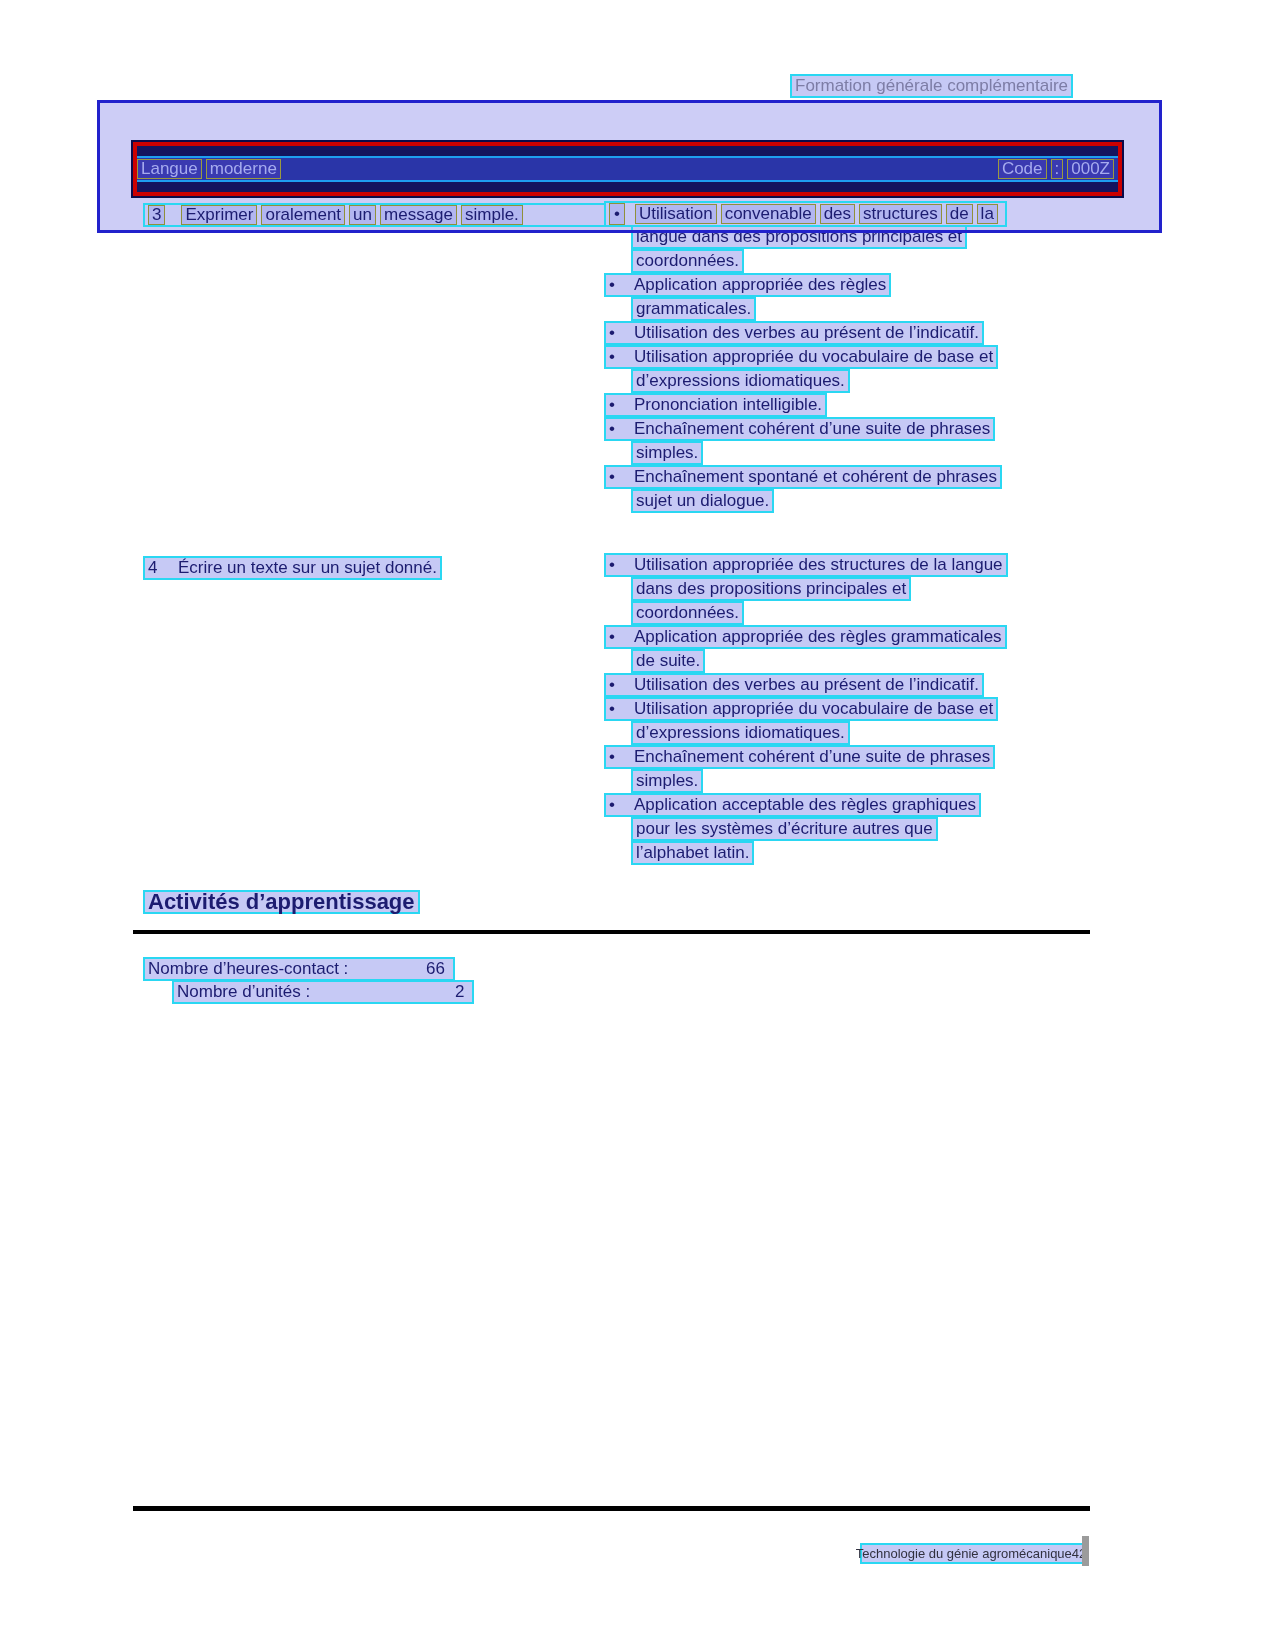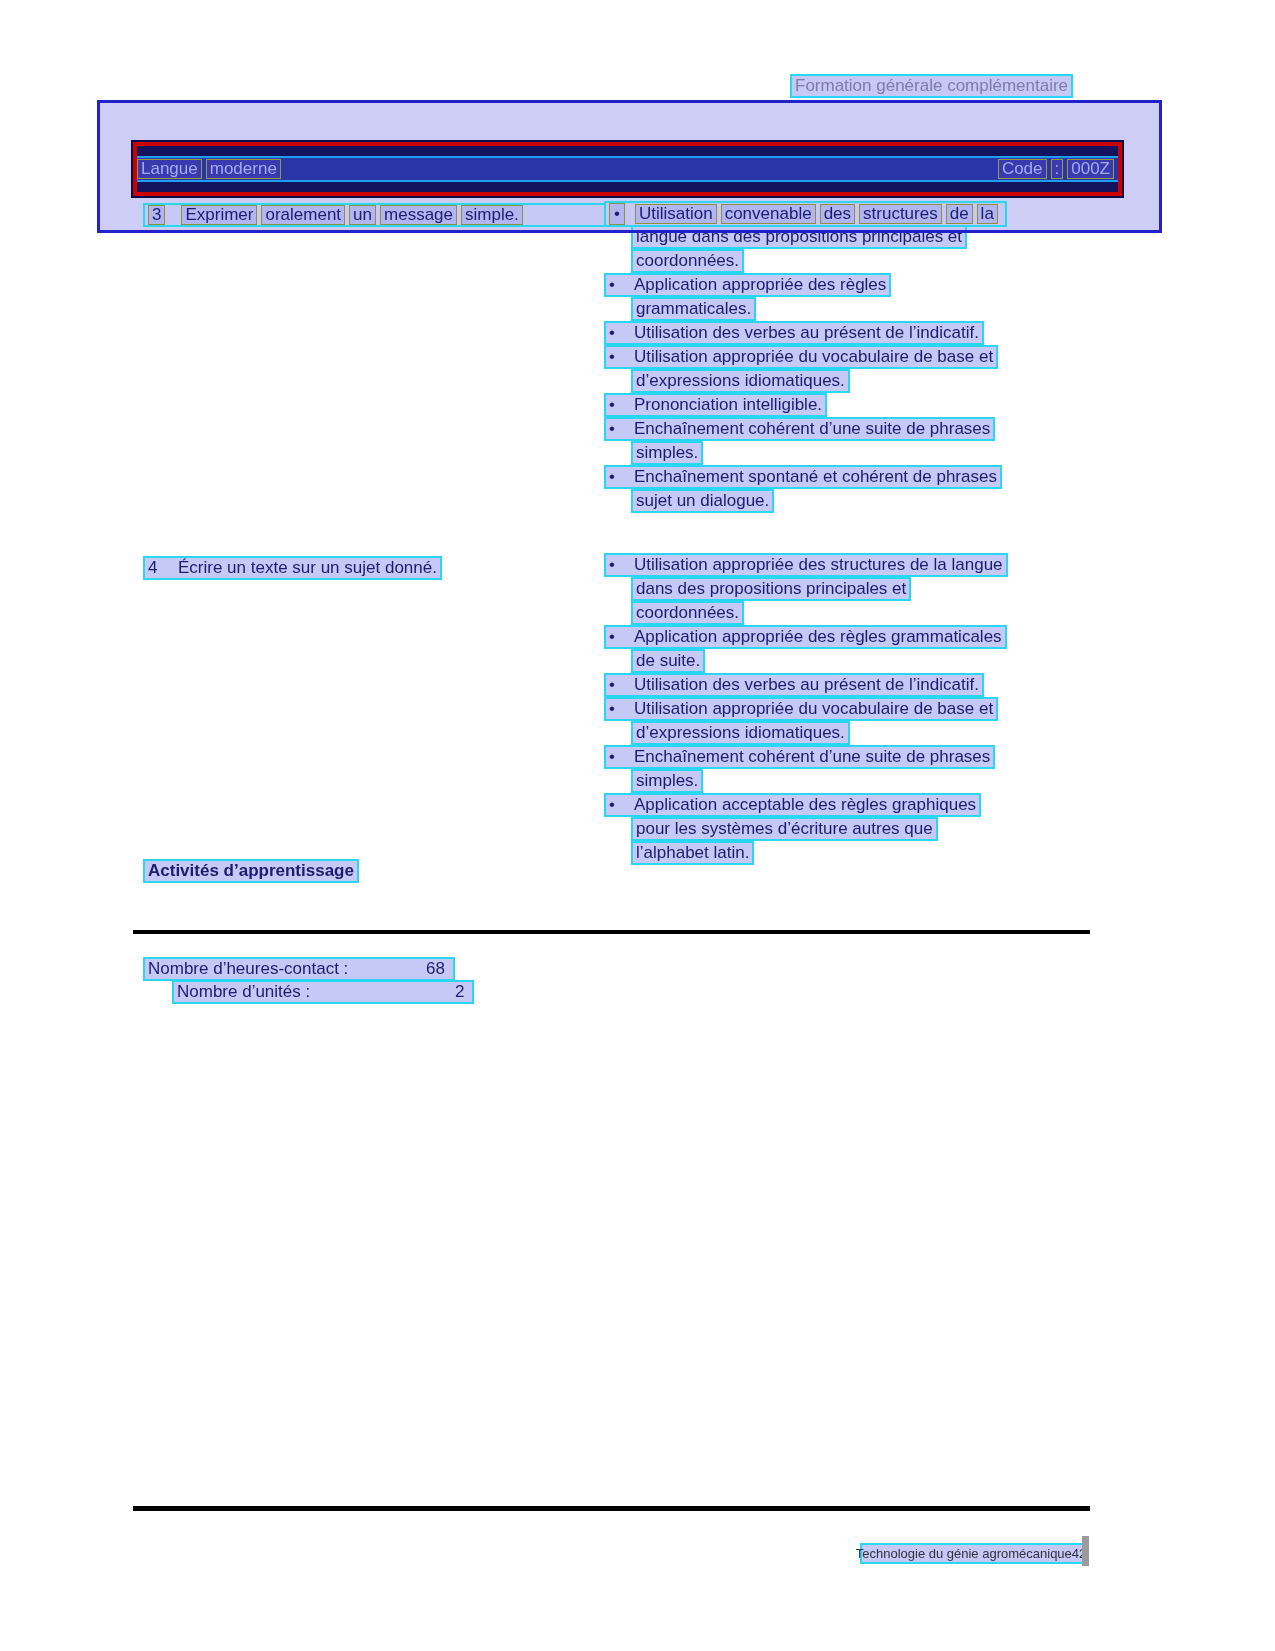--- a/index.html
+++ b/index.html
@@ -38,21 +38,21 @@
   .num4{display:inline-block;width:30px;}
   .crit{position:absolute;left:604px;width:480px;z-index:3;}
   .list3{top:201px;}
   .list4{top:553px;}
   .crit-line{height:24px;white-space:nowrap;}
   .crit-line.cont{padding-left:27px;}
   .bullet{display:inline-block;width:25px;}
   .bullet::before{content:"\2022";}
   .bullet.wb{width:auto;background:var(--word-fill);border:1px solid var(--word-border);
              padding:0 4px;margin-right:10px;}
-  .heading{position:absolute;left:143px;top:859px;font-weight:bold;font-size:17px;z-index:2;}
+  .heading{position:absolute;left:143px;top:890px;font-weight:bold;font-size:22px;z-index:2;}
   .rule{position:absolute;left:133px;width:957px;background:var(--rule);z-index:2;}
   .rule1{top:930px;height:4px;}
   .rule2{top:1506px;height:5px;}
   .info-line{position:absolute;left:143px;padding-right:8px;z-index:2;}
   .info-label{display:inline-block;width:278px;}
   .hours{top:957px;}
   .units{top:980px;margin-left:29px;}
   .footer-line{position:absolute;left:860px;top:1543px;width:225px;display:flex;
                justify-content:center;align-items:center;font-size:13px;line-height:15px;
                color:var(--footer-text);padding:1px 6px 1px 3px;z-index:2;}
@@ -113,21 +113,21 @@
     <div class="crit-line"><span class="hl"><span class="bullet"></span><span>Application acceptable des règles graphiques</span></span></div>
     <div class="crit-line cont"><span class="hl"><span>pour les systèmes d’écriture autres que</span></span></div>
     <div class="crit-line cont"><span class="hl"><span>l’alphabet latin.</span></span></div>
   </div>
 
   <div class="overlay-line"></div>
 
   <span class="hl heading">Activités d’apprentissage</span>
   <div class="rule rule1"></div>
 
-  <span class="hl info-line hours"><span class="info-label">Nombre d’heures-contact :</span><span>68</span></span>
+  <span class="hl info-line hours"><span class="info-label">Nombre d’heures-contact :</span><span>66</span></span>
   <span class="hl info-line units"><span class="info-label">Nombre d’unités :</span><span>2</span></span>
 
   <div class="rule rule2"></div>
   <span class="hl footer-line">
     <span>Technologie du génie agromécanique</span>
     <span>42</span>
   </span>
   <div class="page-marker"></div>
 
 </div>

